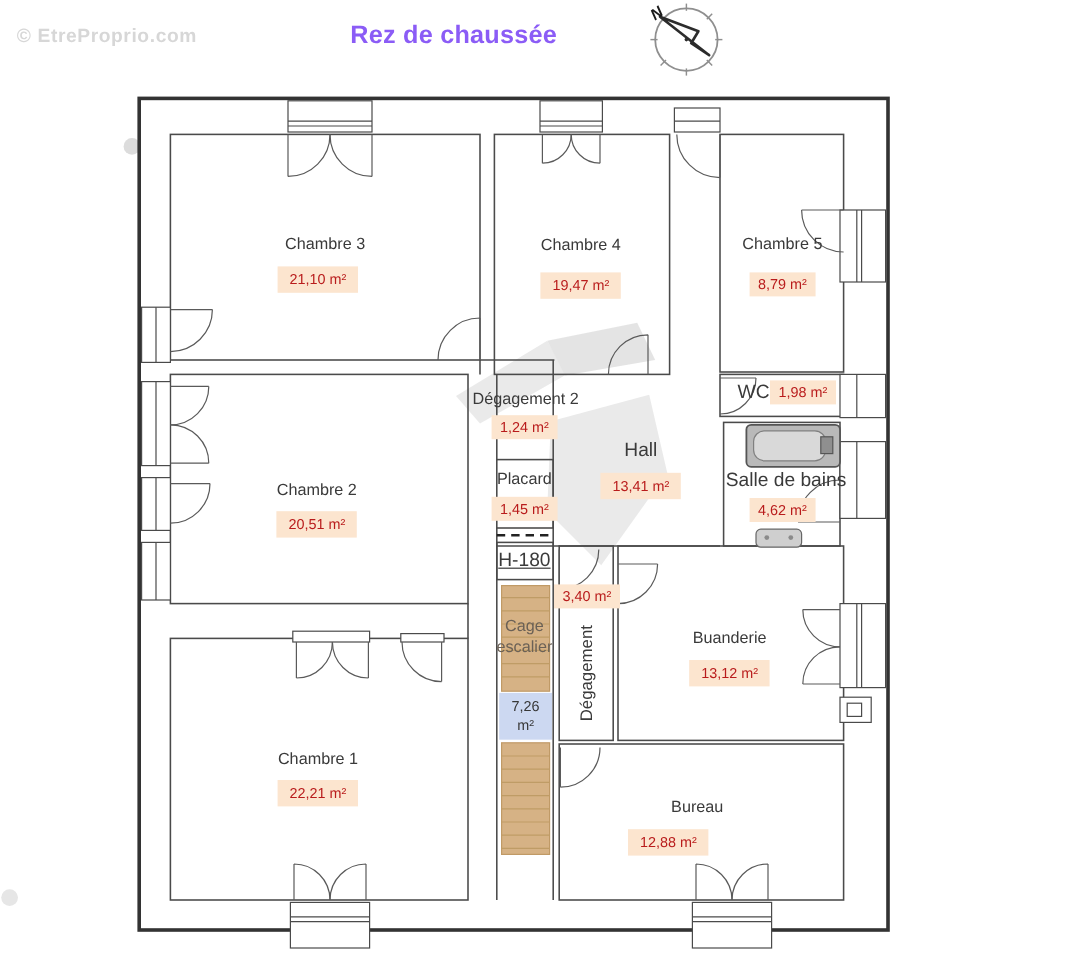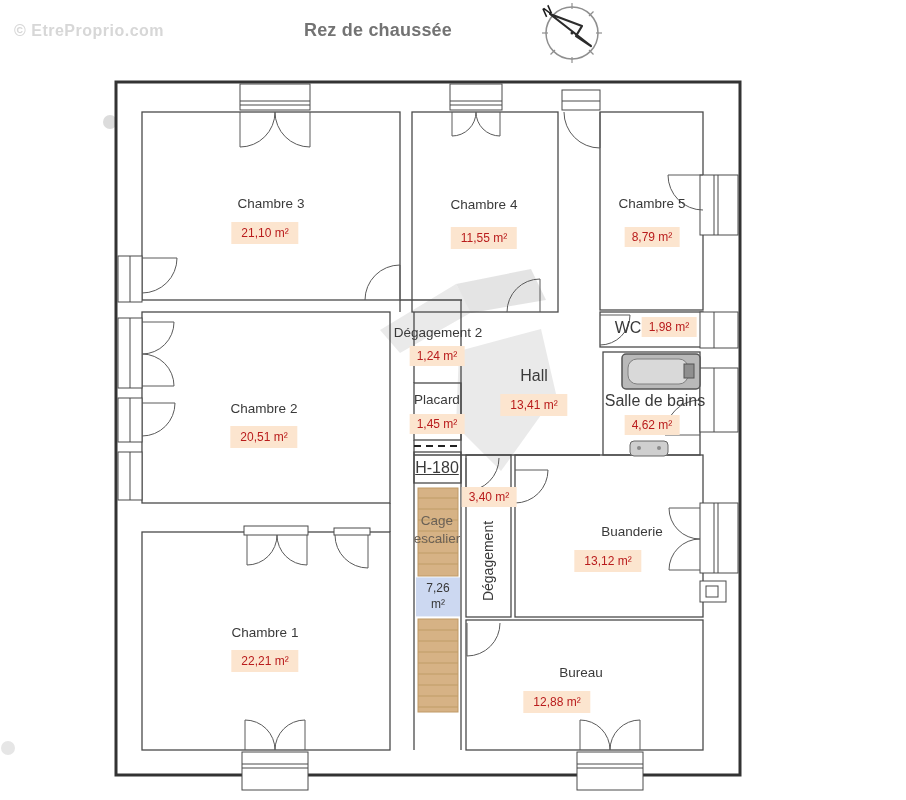--- a/index.html
+++ b/index.html
@@ -8,21 +8,21 @@
     font-family:"Liberation Sans",sans-serif;color:#3a3a3a;
   }
   #plan-svg{position:absolute;left:0;top:0;}
   .txt{position:absolute;transform:translate(-50%,-50%);white-space:nowrap;}
   .watermark{
     position:absolute;left:14px;top:22px;font-size:16px;font-weight:600;
     color:#d7d7d7;letter-spacing:.5px;transform:none;white-space:nowrap;
   }
   .title{
     position:absolute;left:378px;top:30px;transform:translate(-50%,-50%);
-    font-size:18px;font-weight:600;color:#737373;letter-spacing:.2px;white-space:nowrap;
+    font-size:21px;font-weight:600;color:#8b5cf6;letter-spacing:.2px;white-space:nowrap;
   }
   .room-name{font-size:13.5px;color:#3a3a3a;}
   .room-name.lg{font-size:16px;}
   .badge{
     background:#fce5cf;color:#b91c1c;font-size:12px;padding:5px 10px;line-height:1;
   }
   .badge.sm{padding:4px 7px;}
   .badge-blue{
     background:#ccd8f1;color:#373737;font-size:12px;line-height:1.3;
     padding:4px 6px;text-align:center;white-space:normal;width:32px;
@@ -199,21 +199,21 @@
   </svg>
 
   <div class="watermark">© EtreProprio.com</div>
   <div class="title">Rez de chaussée</div>
   <div class="txt" style="left:547px;top:11px;font-size:13px;font-weight:bold;font-style:italic;color:#1a1a1a;transform:translate(-50%,-50%) rotate(-35deg);">N</div>
 
   <div class="txt room-name" style="left:271px;top:203px;">Chambre 3</div>
   <div class="txt badge" style="left:265px;top:233px;">21,10 m²</div>
 
   <div class="txt room-name" style="left:484px;top:204px;">Chambre 4</div>
-  <div class="txt badge" style="left:484px;top:238px;">11,55 m²</div>
+  <div class="txt badge" style="left:484px;top:238px;">19,47 m²</div>
 
   <div class="txt room-name" style="left:652px;top:203px;">Chambre 5</div>
   <div class="txt badge sm" style="left:652px;top:237px;">8,79 m²</div>
 
   <div class="txt room-name" style="left:438px;top:332px;">Dégagement 2</div>
   <div class="txt badge sm" style="left:437px;top:356px;">1,24 m²</div>
 
   <div class="txt room-name lg" style="left:534px;top:376px;">Hall</div>
   <div class="txt badge" style="left:534px;top:405px;">13,41 m²</div>
 
@@ -230,21 +230,21 @@
   <div class="txt badge sm" style="left:437px;top:424px;">1,45 m²</div>
 
   <div class="txt room-name lg" style="left:437px;top:468px;text-decoration:underline;">H-180</div>
 
   <div class="txt cage-label" style="left:437px;top:530px;">Cage escalier</div>
   <div class="txt badge-blue" style="left:438px;top:597px;">7,26 m²</div>
 
   <div class="txt badge sm" style="left:489px;top:497px;">3,40 m²</div>
   <div class="txt vertical" style="left:488px;top:561px;">Dégagement</div>
 
-  <div class="txt room-name" style="left:632px;top:531px;">Buanderie</div>
+  <div class="txt room-name" style="left:608px;top:531px;">Buanderie</div>
   <div class="txt badge" style="left:608px;top:561px;">13,12 m²</div>
 
   <div class="txt room-name" style="left:265px;top:632px;">Chambre 1</div>
   <div class="txt badge" style="left:265px;top:661px;">22,21 m²</div>
 
   <div class="txt room-name" style="left:581px;top:672px;">Bureau</div>
   <div class="txt badge" style="left:557px;top:702px;">12,88 m²</div>
 
 </div>
 

